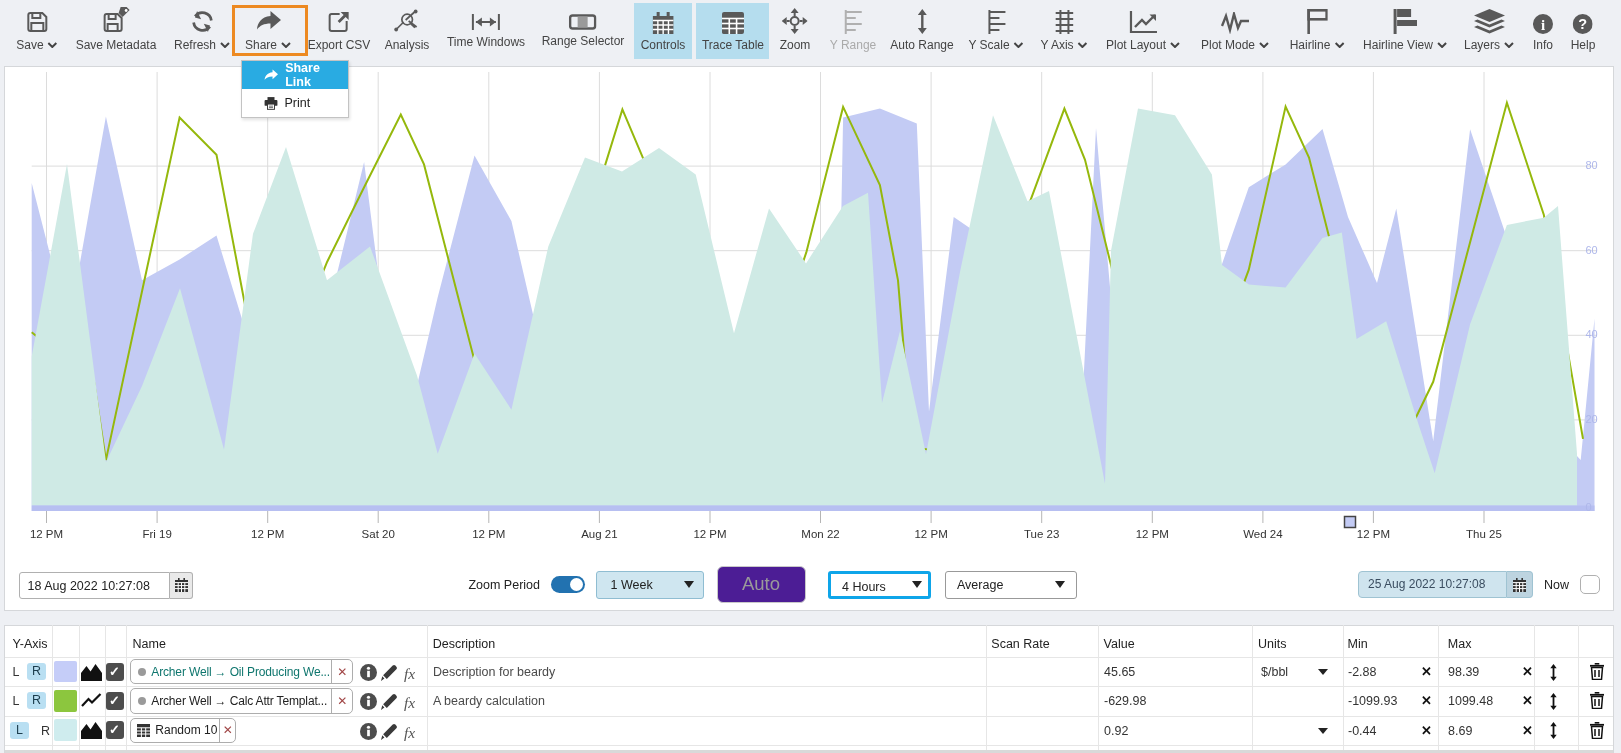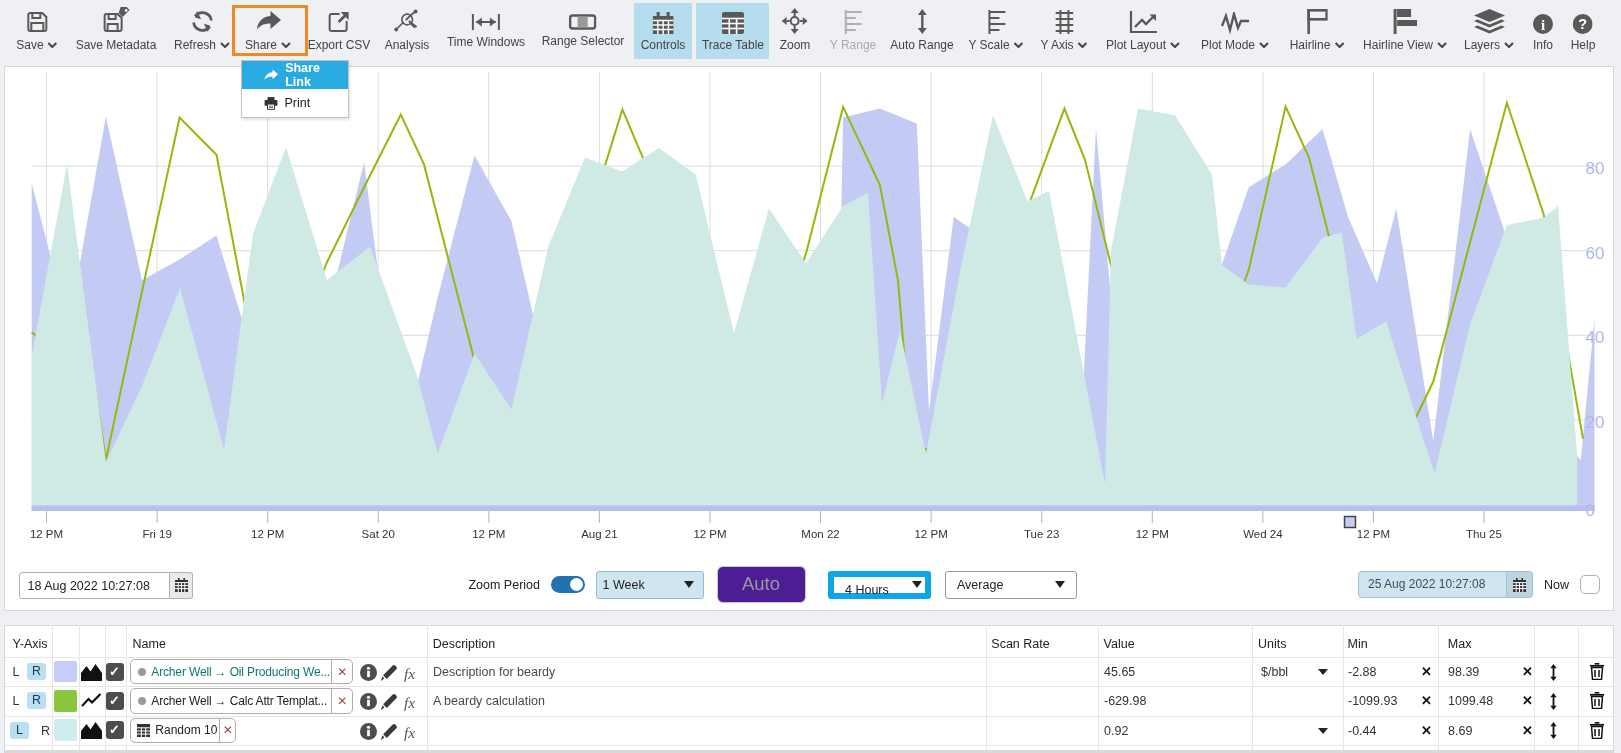--- a/index.html
+++ b/index.html
@@ -10,21 +10,21 @@
 .tb .ic{height:34px;display:flex;align-items:flex-end;justify-content:center}
 .tb .lb{font-size:12px;margin-top:4px;white-space:nowrap;display:flex;align-items:center;justify-content:center;gap:4px}
 .tb.dis{color:#aaa}
 .tb.dis svg *{stroke:#b0b0b0!important;fill:none}
 .actbg{position:absolute;top:3px;height:56px;background:#b5ddee}
 svg{display:block}
 .panel{position:absolute;background:#fff;border:1px solid #d5d7da}
 #chartpanel{left:4px;top:66px;width:1610px;height:545px}
 #tablepanel{left:4px;top:625px;width:1610px;height:128px;border-bottom:none}
 .xlab{position:absolute;transform:translateX(-50%);font-size:11.5px;color:#333;top:528px;white-space:nowrap}
-.ylab{position:absolute;font-size:17px}
+.ylab{position:absolute;font-size:11px}
 .ctl{position:absolute;font-size:12.5px;color:#222}
 #menu{position:absolute;left:240.5px;top:60px;width:108px;background:#fff;border:1px solid #c3c3c3;z-index:30;box-shadow:1px 2px 3px rgba(0,0,0,.12)}
 #menu .mi{height:28px;display:flex;align-items:center;font-size:12.5px;color:#222;padding-left:22px;gap:7px}
 #menu .mi.sel{background:#29abe2;color:#fff;font-weight:bold}
 #orange{position:absolute;left:232px;top:5px;width:76px;height:51px;border:3px solid #ed8A22;z-index:25}
 .cell{position:absolute;font-size:12.5px;color:#333;white-space:nowrap}
 .hdr{position:absolute;font-size:12.5px;color:#222;white-space:nowrap;top:637px}
 .vline{position:absolute;top:625px;height:128px;width:1px;background:#e6e6e6}
 .rline{position:absolute;left:5px;width:1608px;height:1px;background:#e6e6e6}
 .chip{position:absolute;height:25.5px;border:1px solid #adadad;border-radius:5px;background:#fff;display:flex;align-items:center}
@@ -427,24 +427,24 @@
           <line x1="6.5" y1="4.6" x2="6.5" y2="14"></line>
           <line x1="9.8" y1="4.6" x2="9.8" y2="14"></line>
           <line x1="0" y1="7.6" x2="13" y2="7.6"></line>
           <line x1="0" y1="10.6" x2="13" y2="10.6"></line>
         </g>
       </svg>
     </div>
   <div class="ctl" style="left:400px;top:578px;width:140px;text-align:right">Zoom Period</div>
   <div class="ctl" style="left:551px;top:576px;width:33.5px;height:17px;border-radius:8.5px;background:#2272b0"></div>
   <div class="ctl" style="left:569.5px;top:577.8px;width:13.5px;height:13.5px;border-radius:7px;background:#fff"></div>
-  <div class="ctl" style="left:595.5px;top:571px;width:108px;height:28px;background:#cfe6f0;border:1px solid #8fbdd2;border-radius:3px;line-height:26px;padding-left:6px">1 Week</div>
+  <div class="ctl" style="left:595.5px;top:571px;width:108px;height:28px;background:#cfe6f0;border:1px solid #8fbdd2;border-radius:3px;line-height:26px;padding-left:14px">1 Week</div>
   <div class="ctl" style="left:684px;top:581px;width:0;height:0;border-left:5.5px solid transparent;border-right:5.5px solid transparent;border-top:7px solid #222"></div>
   <div class="ctl" style="left:716.5px;top:565.5px;width:89px;height:37.5px;background:#4c1d95;border:1px solid #c9c9c9;border-radius:6px;display:flex;align-items:center;justify-content:center;font-size:18.5px;color:#9a9a9a">Auto</div>
-  <div class="ctl" style="left:828px;top:571px;width:103px;height:28px;background:#fff;border:6px solid #0ea5e9;border-radius:3px;line-height:26px;padding-left:11px">4 Hours</div>
+  <div class="ctl" style="left:828px;top:571px;width:103px;height:28px;background:#fff;border:3px solid #0ea5e9;border-radius:3px;line-height:26px;padding-left:11px">4 Hours</div>
   <div class="ctl" style="left:912px;top:581px;width:0;height:0;border-left:5.5px solid transparent;border-right:5.5px solid transparent;border-top:7px solid #222"></div>
   <div class="ctl" style="left:945px;top:571px;width:132px;height:28px;background:#fff;border:1px solid #999;border-radius:3px;line-height:26px;padding-left:11px">Average</div>
   <div class="ctl" style="left:1055px;top:581px;width:0;height:0;border-left:5.5px solid transparent;border-right:5.5px solid transparent;border-top:7px solid #222"></div>
   <div class="ctl" style="left:1358px;top:571px;width:149px;height:27px;background:#cfe4ee;border:1px solid #9fc3d2;border-radius:4px 0 0 4px;line-height:25px;padding-left:9px;font-size:12px;color:#3a4d60">25 Aug 2022 10:27:08</div>
   <div class="ctl" style="left:1507px;top:571px;width:26px;height:27px;border:1px solid #9fc3d2;border-left:none;border-radius:0 4px 4px 0;background:#bdd4e0;display:flex;align-items:center;justify-content:center">
       <svg width="13" height="14" viewBox="0 0 13 14">
         <path fill="#333" d="M0 2h13v12H0z M3 0h1.6v3H3z M8.4 0H10v3H8.4z"></path>
         <g stroke="#fff" stroke-width="1">
           <line x1="0" y1="4.6" x2="13" y2="4.6"></line>
           <line x1="3.2" y1="4.6" x2="3.2" y2="14"></line>

